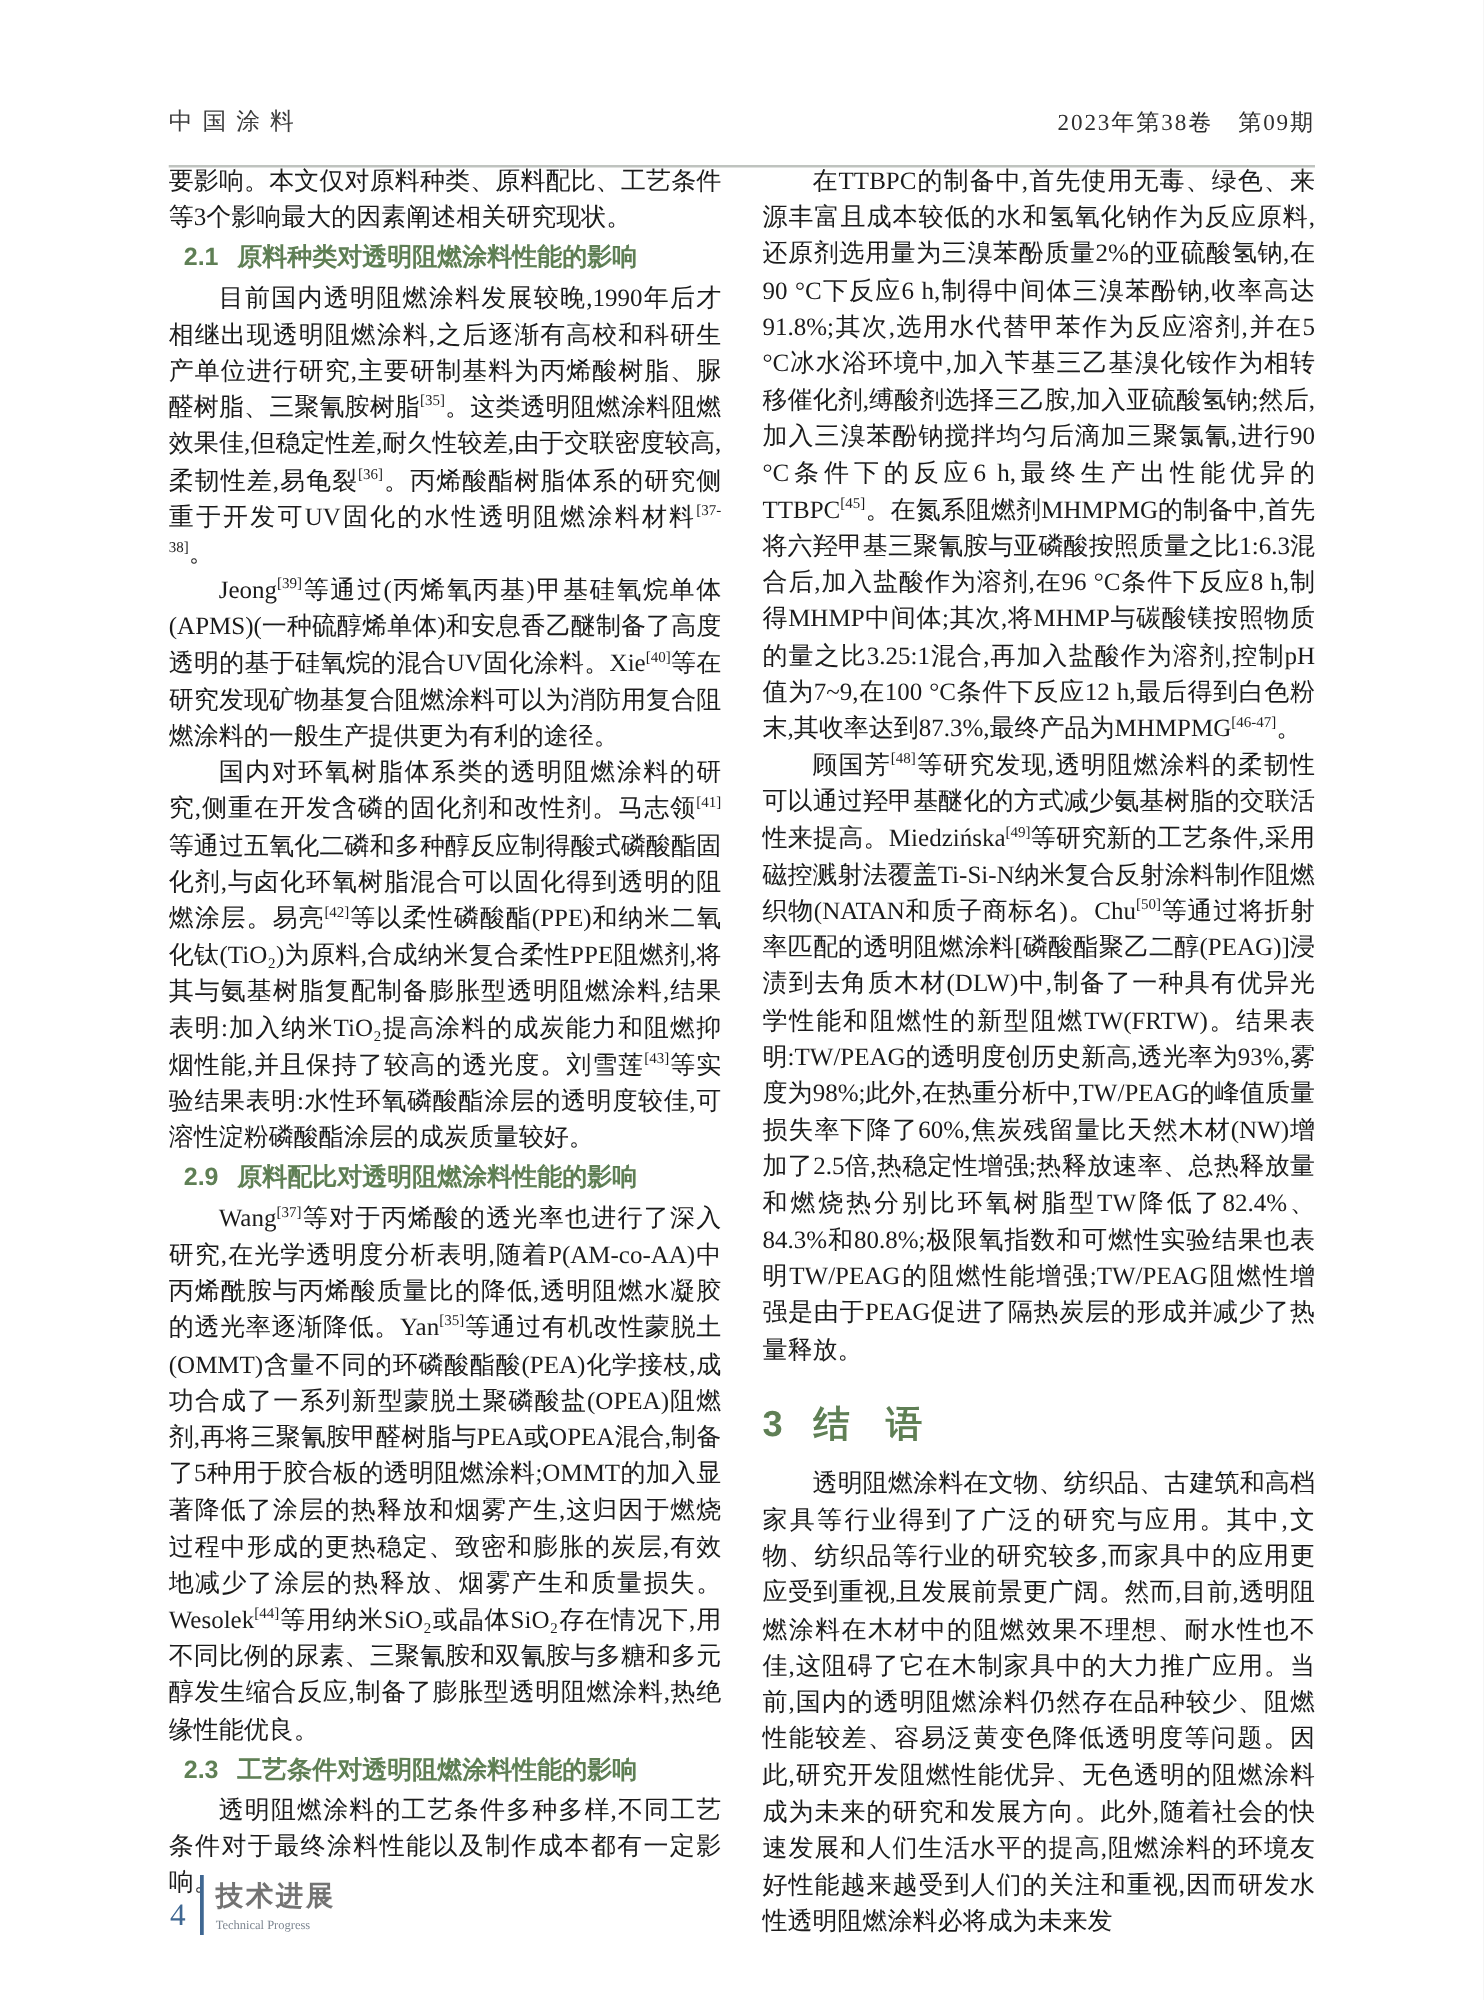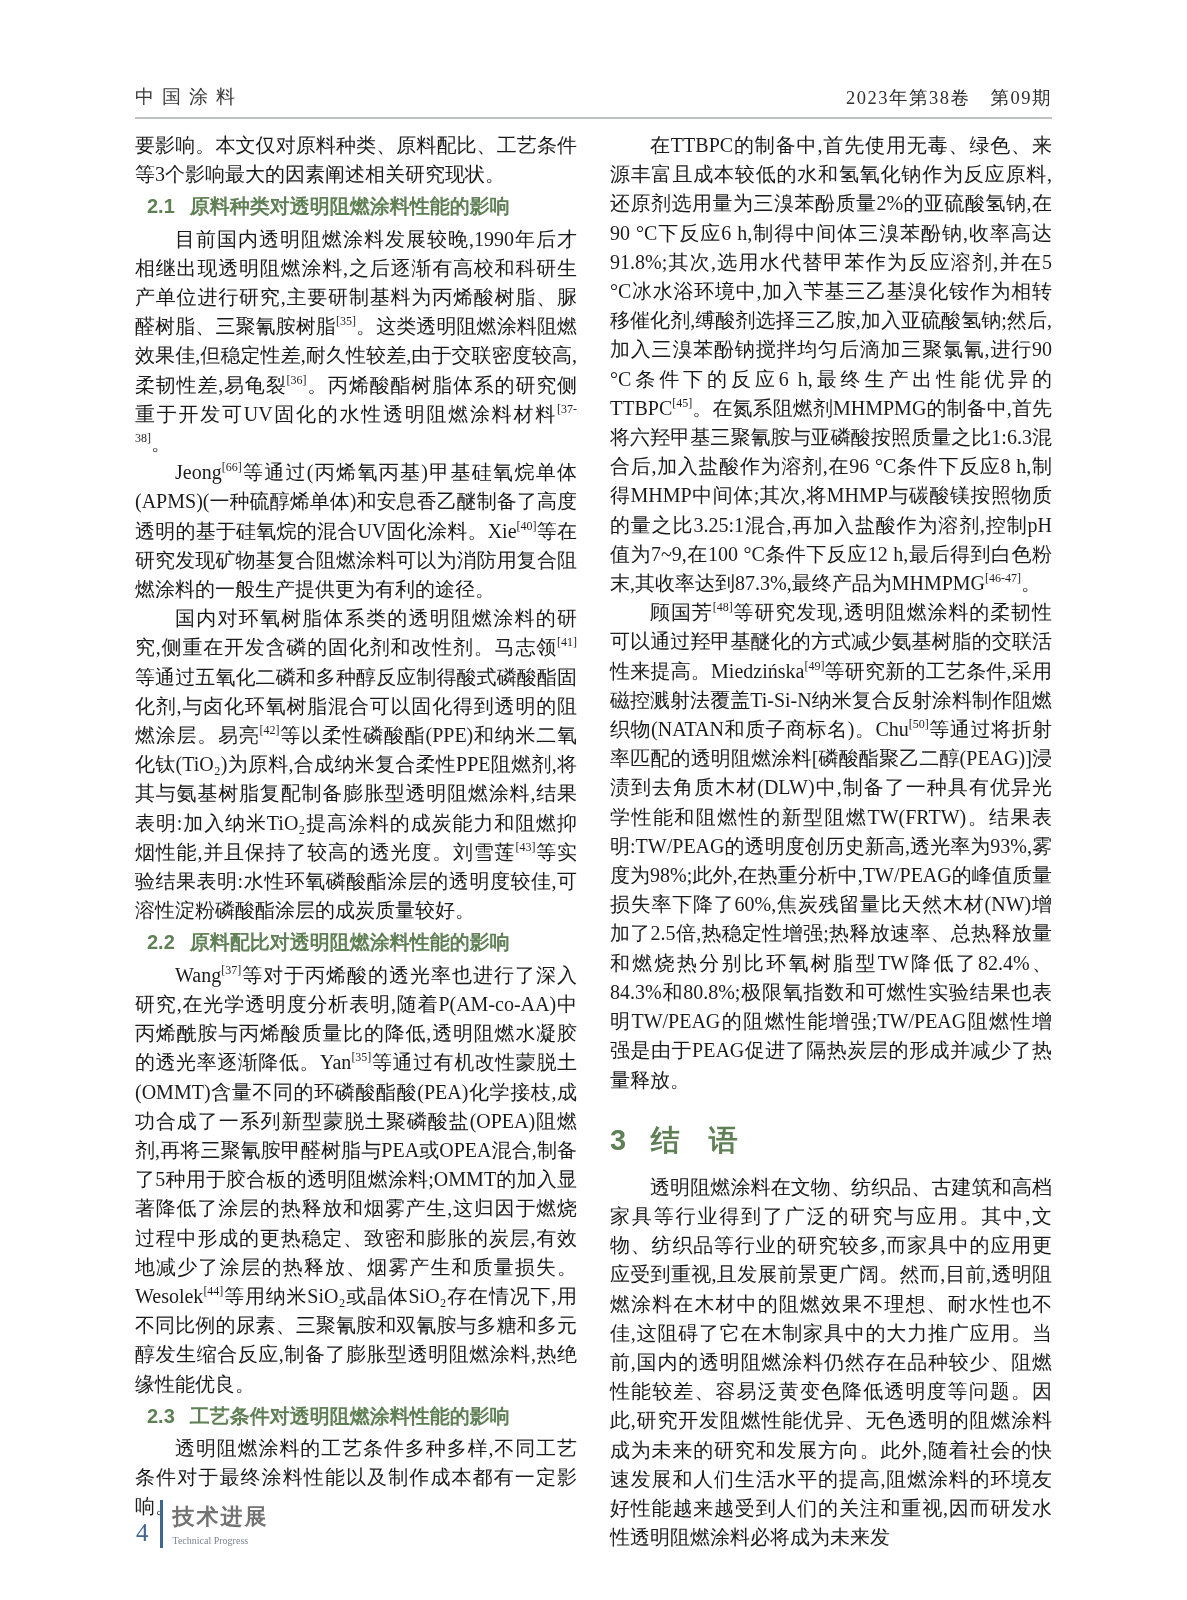--- a/index.html
+++ b/index.html
@@ -11,21 +11,21 @@
     margin:0 auto;
     background:#ffffff;
     font-family:"Liberation Serif","DejaVu Serif",serif;
     color:#1b1b1b;
     overflow:hidden;
   }
   
   .header{
     position:absolute;top:84px;left:135px;right:135px;
     display:flex;justify-content:space-between;align-items:flex-end;
-    padding-bottom:7px;
+    padding-bottom:22px;
     border-bottom:2px solid #bfc3bf;
   }
   .journal-name{font-size:19px;letter-spacing:8px;color:#3c3c3c;}
   .issue-info{font-size:18.5px;letter-spacing:1.5px;color:#2e2e2e;}
   
   .content{
     position:absolute;top:131px;left:135px;right:135px;
     display:flex;gap:33px;
   }
   .col{
@@ -79,24 +79,24 @@
   </div>
 
   <div class="content">
 
     <div class="col">
       <p class="noindent">要影响。本文仅对原料种类、原料配比、工艺条件等3个影响最大的因素阐述相关研究现状。</p>
       <div class="h2">
         <span class="h-num">2.1</span><span>原料种类对透明阻燃涂料性能的影响</span>
       </div>
       <p>目前国内透明阻燃涂料发展较晚,1990年后才相继出现透明阻燃涂料,之后逐渐有高校和科研生产单位进行研究,主要研制基料为丙烯酸树脂、脲醛树脂、三聚氰胺树脂<sup>[35]</sup>。这类透明阻燃涂料阻燃效果佳,但稳定性差,耐久性较差,由于交联密度较高,柔韧性差,易龟裂<sup>[36]</sup>。丙烯酸酯树脂体系的研究侧重于开发可UV固化的水性透明阻燃涂料材料<sup>[37-38]</sup>。</p>
-      <p>Jeong<sup>[66]</sup>等通过(丙烯氧丙基)甲基硅氧烷单体(APMS)(一种硫醇烯单体)和安息香乙醚制备了高度透明的基于硅氧烷的混合UV固化涂料。Xie<sup>[40]</sup>等在研究发现矿物基复合阻燃涂料可以为消防用复合阻燃涂料的一般生产提供更为有利的途径。</p>
+      <p>Jeong<sup>[39]</sup>等通过(丙烯氧丙基)甲基硅氧烷单体(APMS)(一种硫醇烯单体)和安息香乙醚制备了高度透明的基于硅氧烷的混合UV固化涂料。Xie<sup>[40]</sup>等在研究发现矿物基复合阻燃涂料可以为消防用复合阻燃涂料的一般生产提供更为有利的途径。</p>
       <p>国内对环氧树脂体系类的透明阻燃涂料的研究,侧重在开发含磷的固化剂和改性剂。马志领<sup>[41]</sup>等通过五氧化二磷和多种醇反应制得酸式磷酸酯固化剂,与卤化环氧树脂混合可以固化得到透明的阻燃涂层。易亮<sup>[42]</sup>等以柔性磷酸酯(PPE)和纳米二氧化钛(TiO₂)为原料,合成纳米复合柔性PPE阻燃剂,将其与氨基树脂复配制备膨胀型透明阻燃涂料,结果表明:加入纳米TiO₂提高涂料的成炭能力和阻燃抑烟性能,并且保持了较高的透光度。刘雪莲<sup>[43]</sup>等实验结果表明:水性环氧磷酸酯涂层的透明度较佳,可溶性淀粉磷酸酯涂层的成炭质量较好。</p>
       <div class="h2">
-        <span class="h-num">2.2</span><span>原料配比对透明阻燃涂料性能的影响</span>
+        <span class="h-num">2.9</span><span>原料配比对透明阻燃涂料性能的影响</span>
       </div>
       <p>Wang<sup>[37]</sup>等对于丙烯酸的透光率也进行了深入研究,在光学透明度分析表明,随着P(AM-co-AA)中丙烯酰胺与丙烯酸质量比的降低,透明阻燃水凝胶的透光率逐渐降低。Yan<sup>[35]</sup>等通过有机改性蒙脱土(OMMT)含量不同的环磷酸酯酸(PEA)化学接枝,成功合成了一系列新型蒙脱土聚磷酸盐(OPEA)阻燃剂,再将三聚氰胺甲醛树脂与PEA或OPEA混合,制备了5种用于胶合板的透明阻燃涂料;OMMT的加入显著降低了涂层的热释放和烟雾产生,这归因于燃烧过程中形成的更热稳定、致密和膨胀的炭层,有效地减少了涂层的热释放、烟雾产生和质量损失。Wesolek<sup>[44]</sup>等用纳米SiO₂或晶体SiO₂存在情况下,用不同比例的尿素、三聚氰胺和双氰胺与多糖和多元醇发生缩合反应,制备了膨胀型透明阻燃涂料,热绝缘性能优良。</p>
       <div class="h2">
         <span class="h-num">2.3</span><span>工艺条件对透明阻燃涂料性能的影响</span>
       </div>
       <p>透明阻燃涂料的工艺条件多种多样,不同工艺条件对于最终涂料性能以及制作成本都有一定影响。</p>
     </div>
 
     <div class="col">
       <p>在TTBPC的制备中,首先使用无毒、绿色、来源丰富且成本较低的水和氢氧化钠作为反应原料,还原剂选用量为三溴苯酚质量2%的亚硫酸氢钠,在90 °C下反应6 h,制得中间体三溴苯酚钠,收率高达91.8%;其次,选用水代替甲苯作为反应溶剂,并在5 °C冰水浴环境中,加入苄基三乙基溴化铵作为相转移催化剂,缚酸剂选择三乙胺,加入亚硫酸氢钠;然后,加入三溴苯酚钠搅拌均匀后滴加三聚氯氰,进行90 °C条件下的反应6 h,最终生产出性能优异的TTBPC<sup>[45]</sup>。在氮系阻燃剂MHMPMG的制备中,首先将六羟甲基三聚氰胺与亚磷酸按照质量之比1:6.3混合后,加入盐酸作为溶剂,在96 °C条件下反应8 h,制得MHMP中间体;其次,将MHMP与碳酸镁按照物质的量之比3.25:1混合,再加入盐酸作为溶剂,控制pH值为7~9,在100 °C条件下反应12 h,最后得到白色粉末,其收率达到87.3%,最终产品为MHMPMG<sup>[46-47]</sup>。</p>

